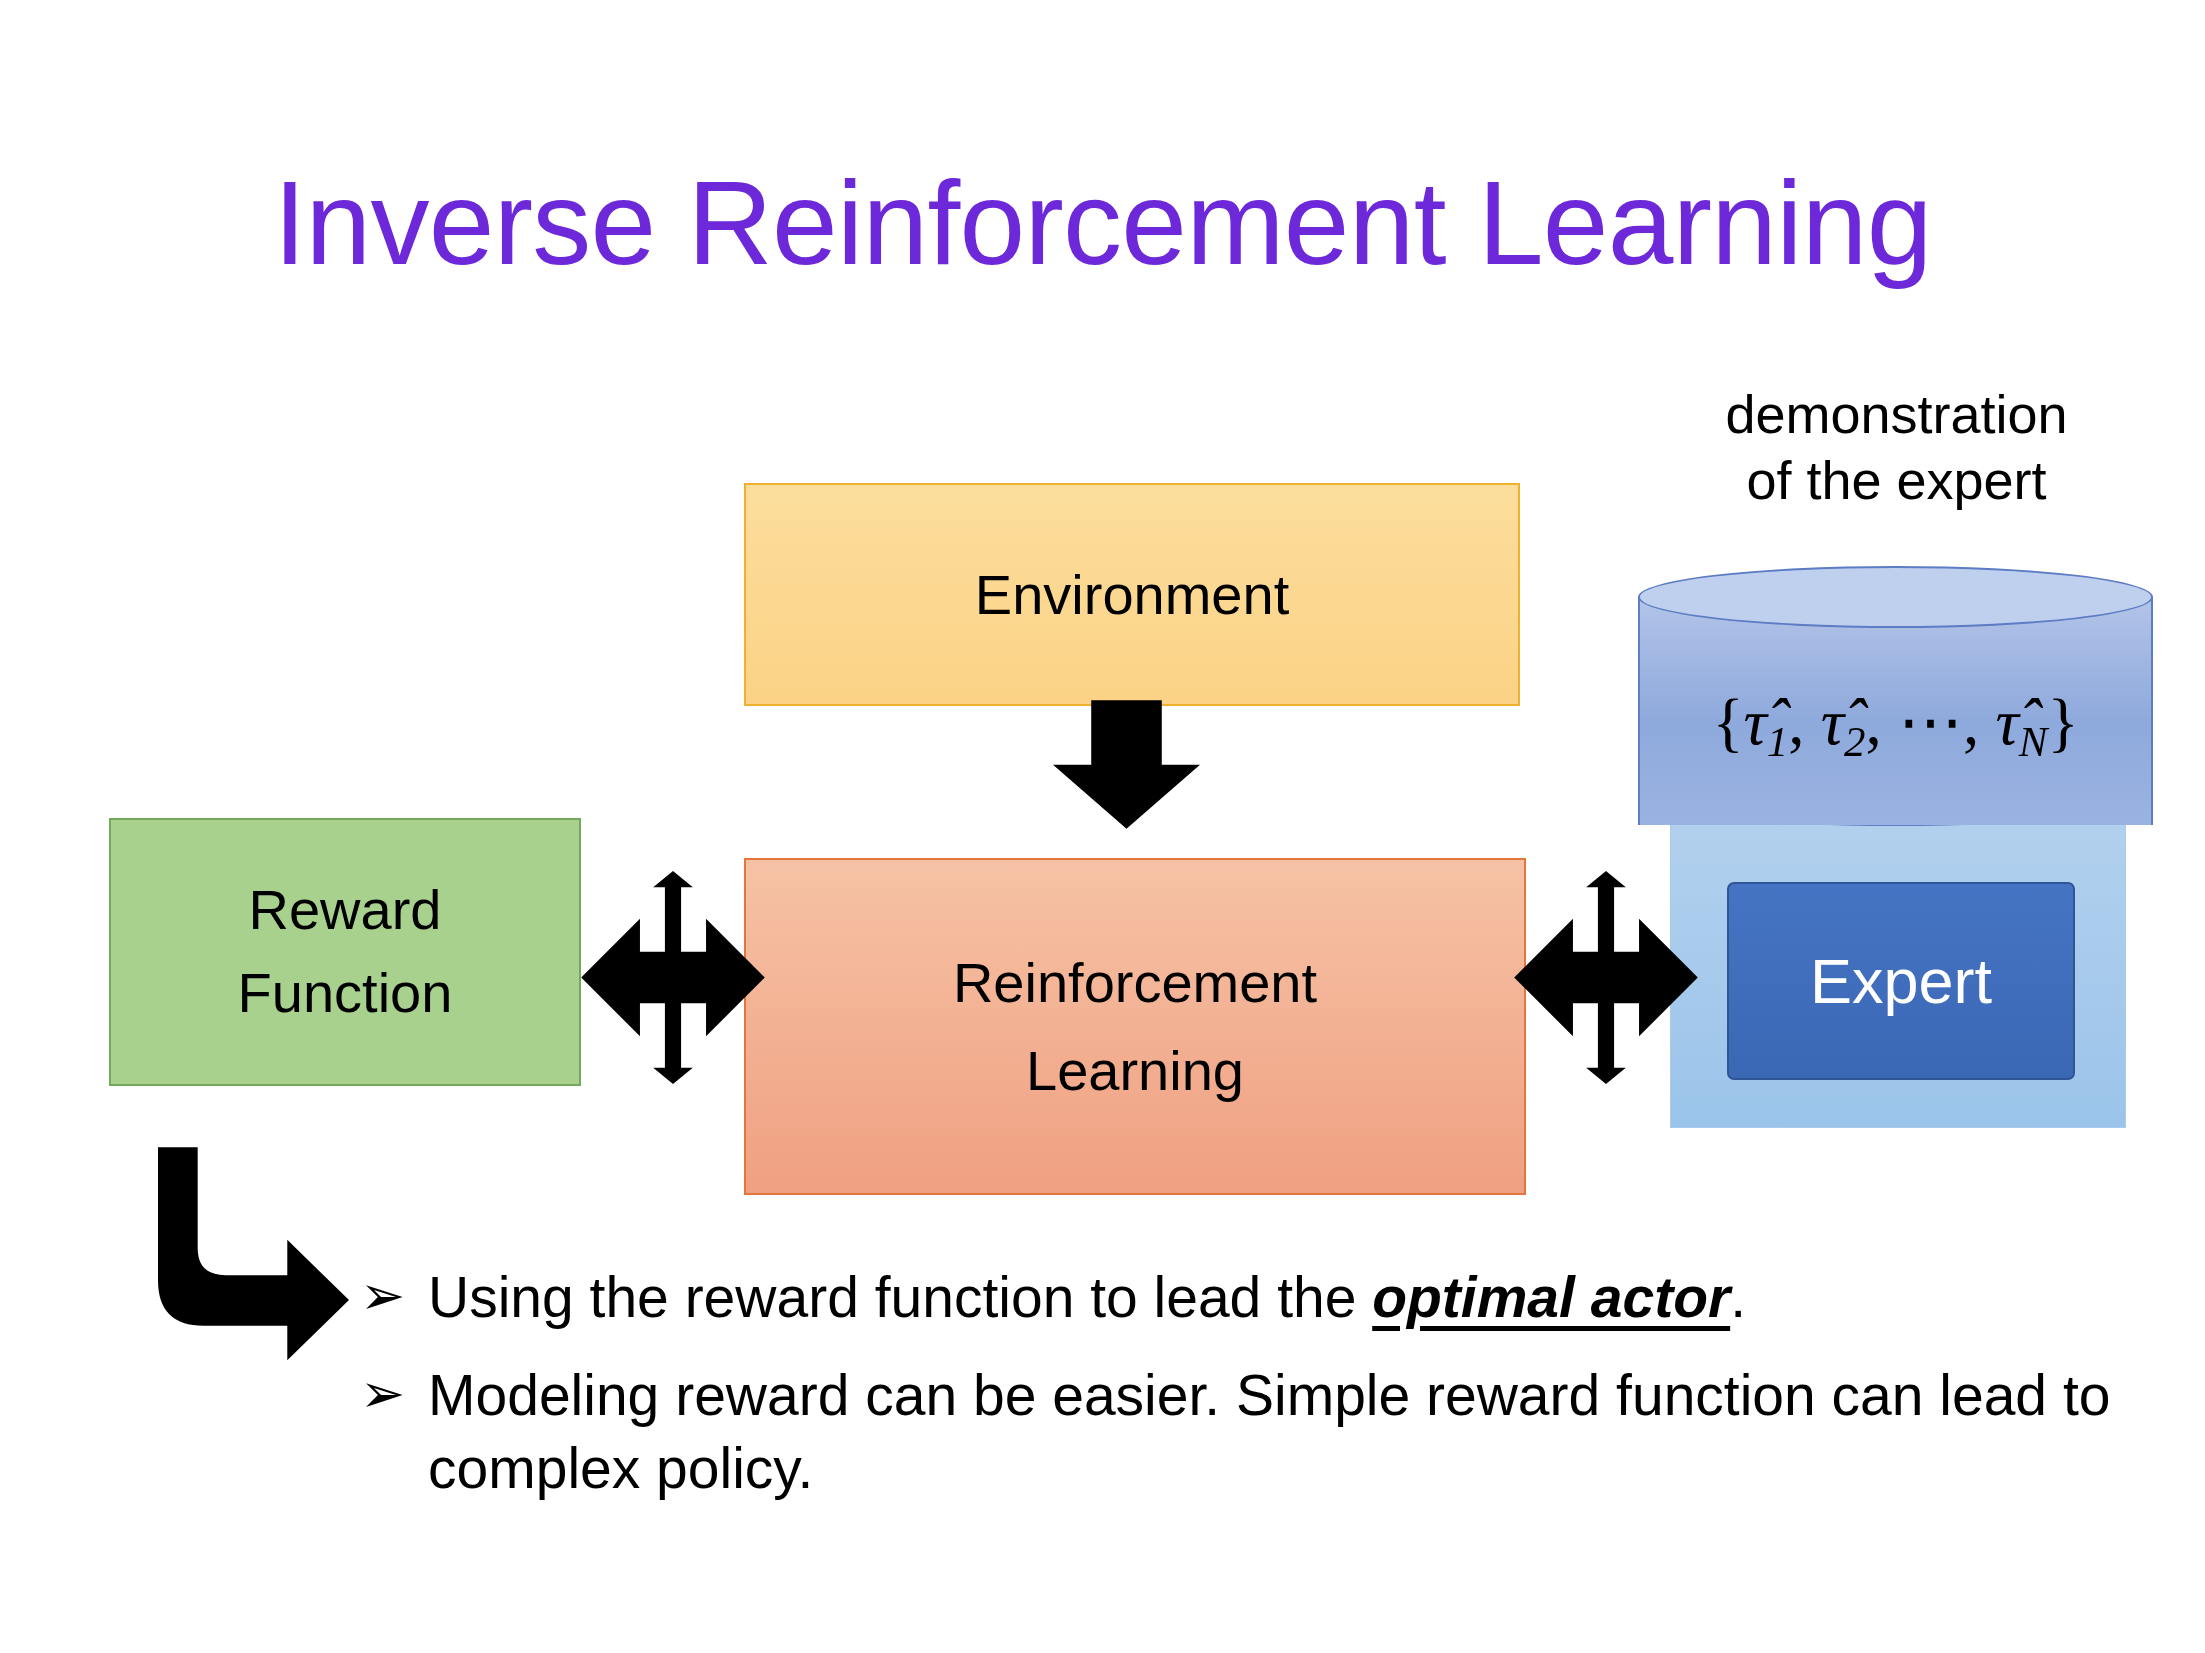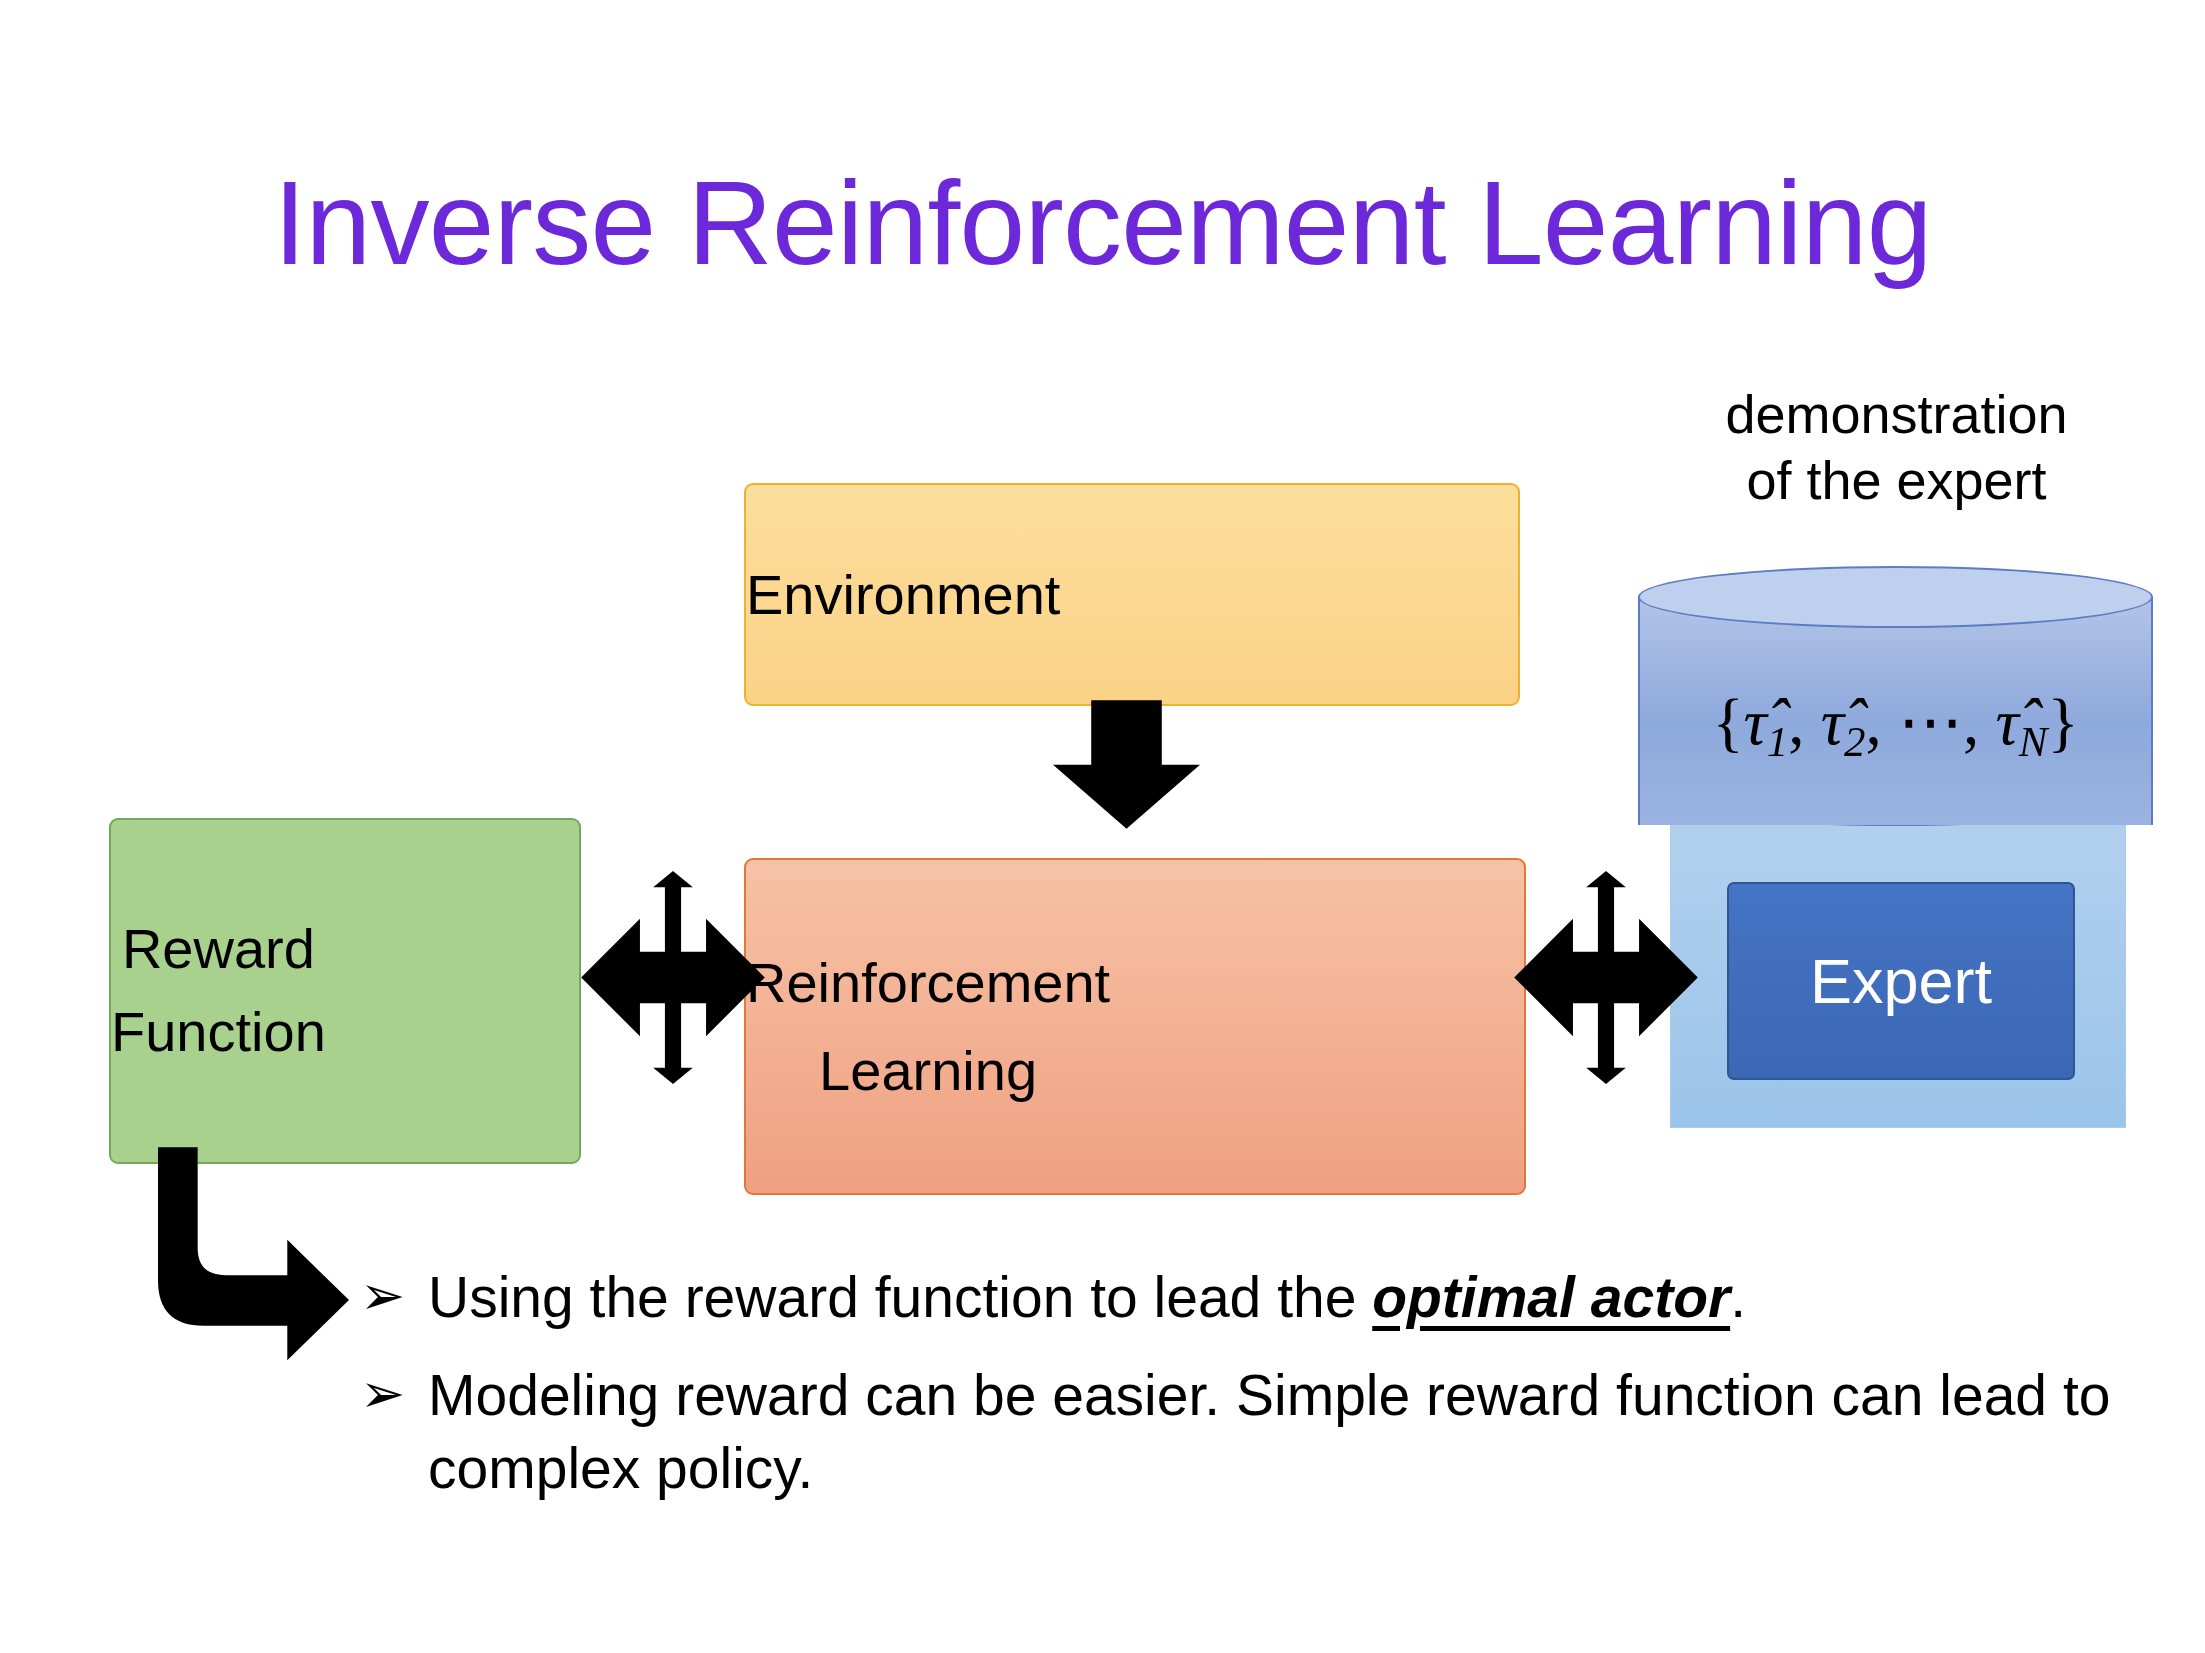--- a/index.html
+++ b/index.html
@@ -34,23 +34,23 @@
     color: #6d28d9;
     white-space: nowrap;
   }
 
   
   .proc-box {
     position: absolute;
     box-sizing: border-box;
     display: flex;
     align-items: center;
+    justify-content: center;
     text-align: center;
     color: #000000;
-    border-radius: 9px;
   }
   .proc-label {
     font-size: 56px;
     line-height: 1.42;
     white-space: pre-line;
   }
 
   #env-box {
     left: 744px;
     top: 483px;
@@ -68,21 +68,21 @@
     background: linear-gradient(180deg, #F6C2A5 0%, #F0A082 100%);
     border: 2.2px solid #E2763C;
     margin-top: 40px;
   }
   #rl-box .proc-label { line-height: 1.56; }
 
   #reward-box {
     left: 109px;
     top: 818px;
     width: 472px;
-    height: 346px;
+    height: 268px;
     background: #A9D18E;
     border: 2.2px solid #76A85C;
   }
   #reward-box .proc-label { line-height: 1.48; }
   #expert-caption {
     position: absolute;
     left: 1606px;
     top: 382px;
     width: 581px;
     text-align: center;

